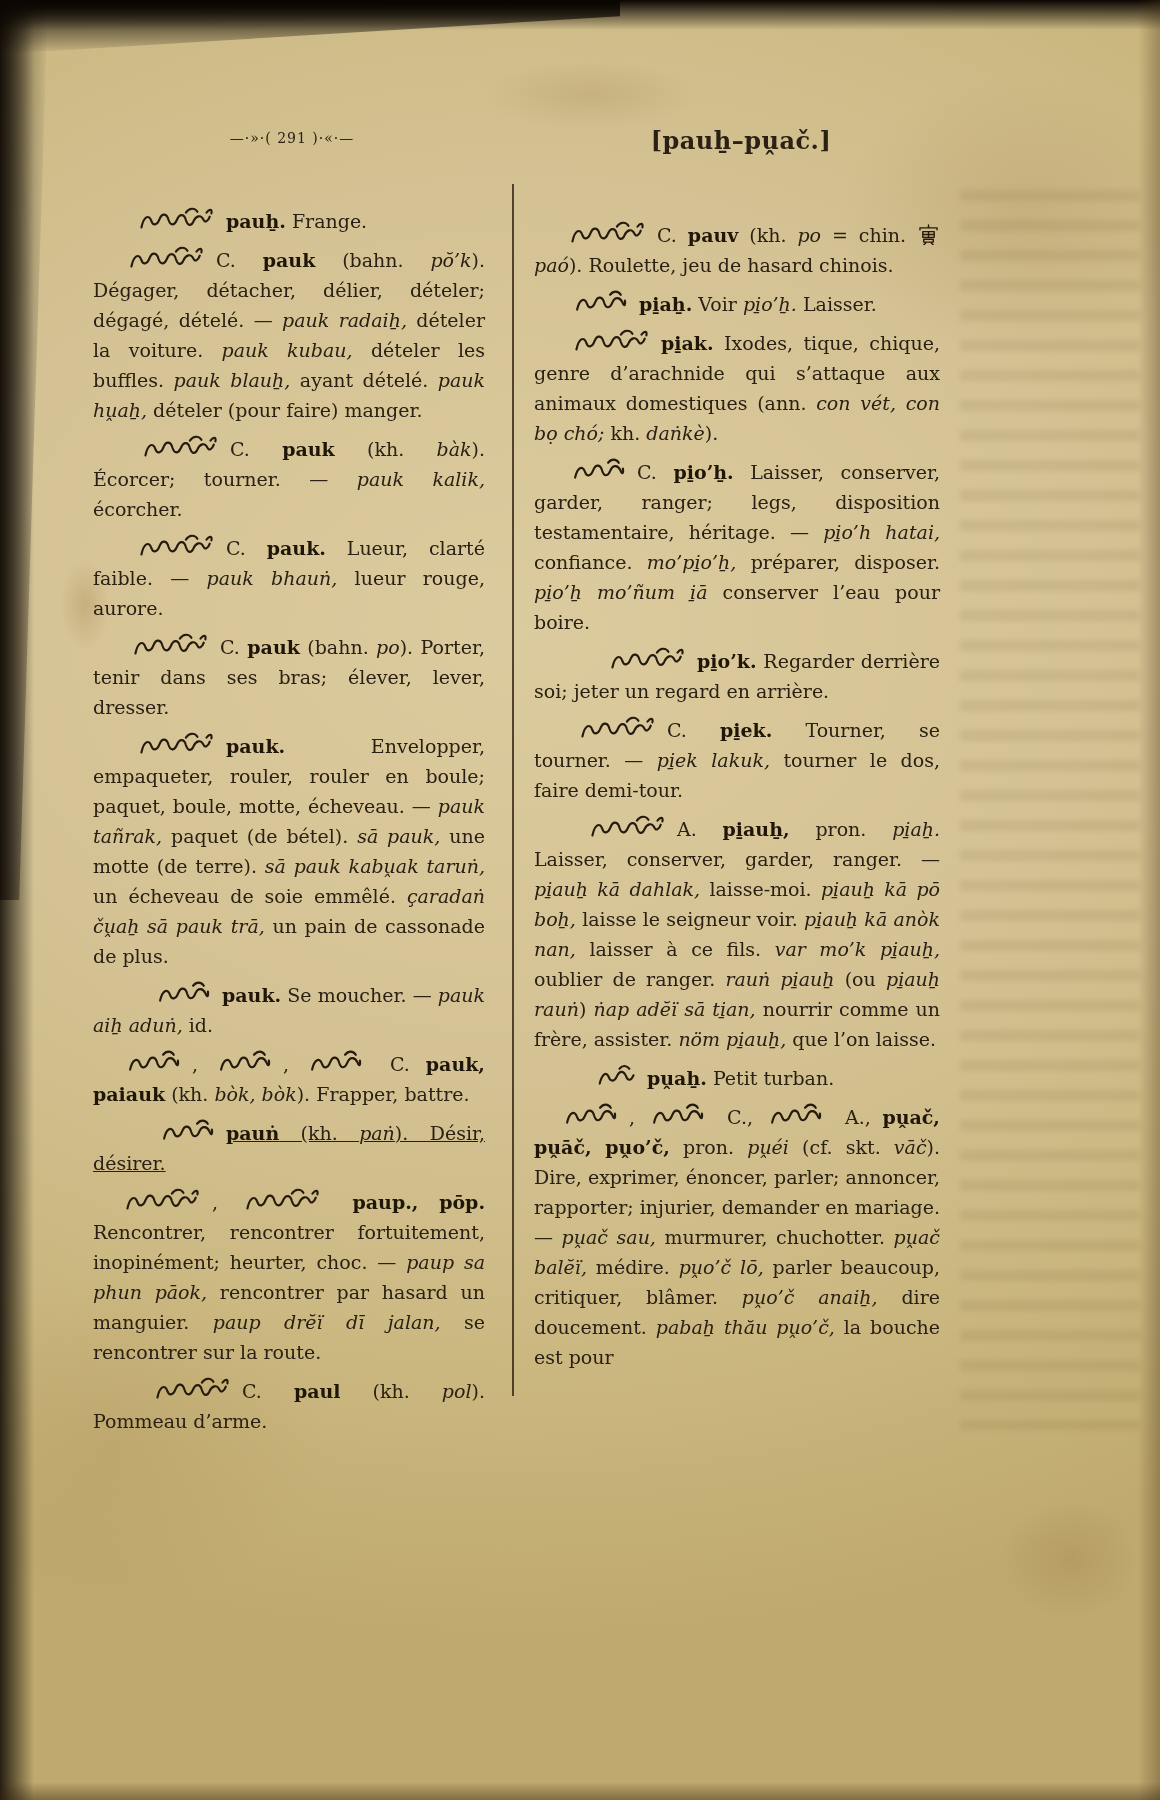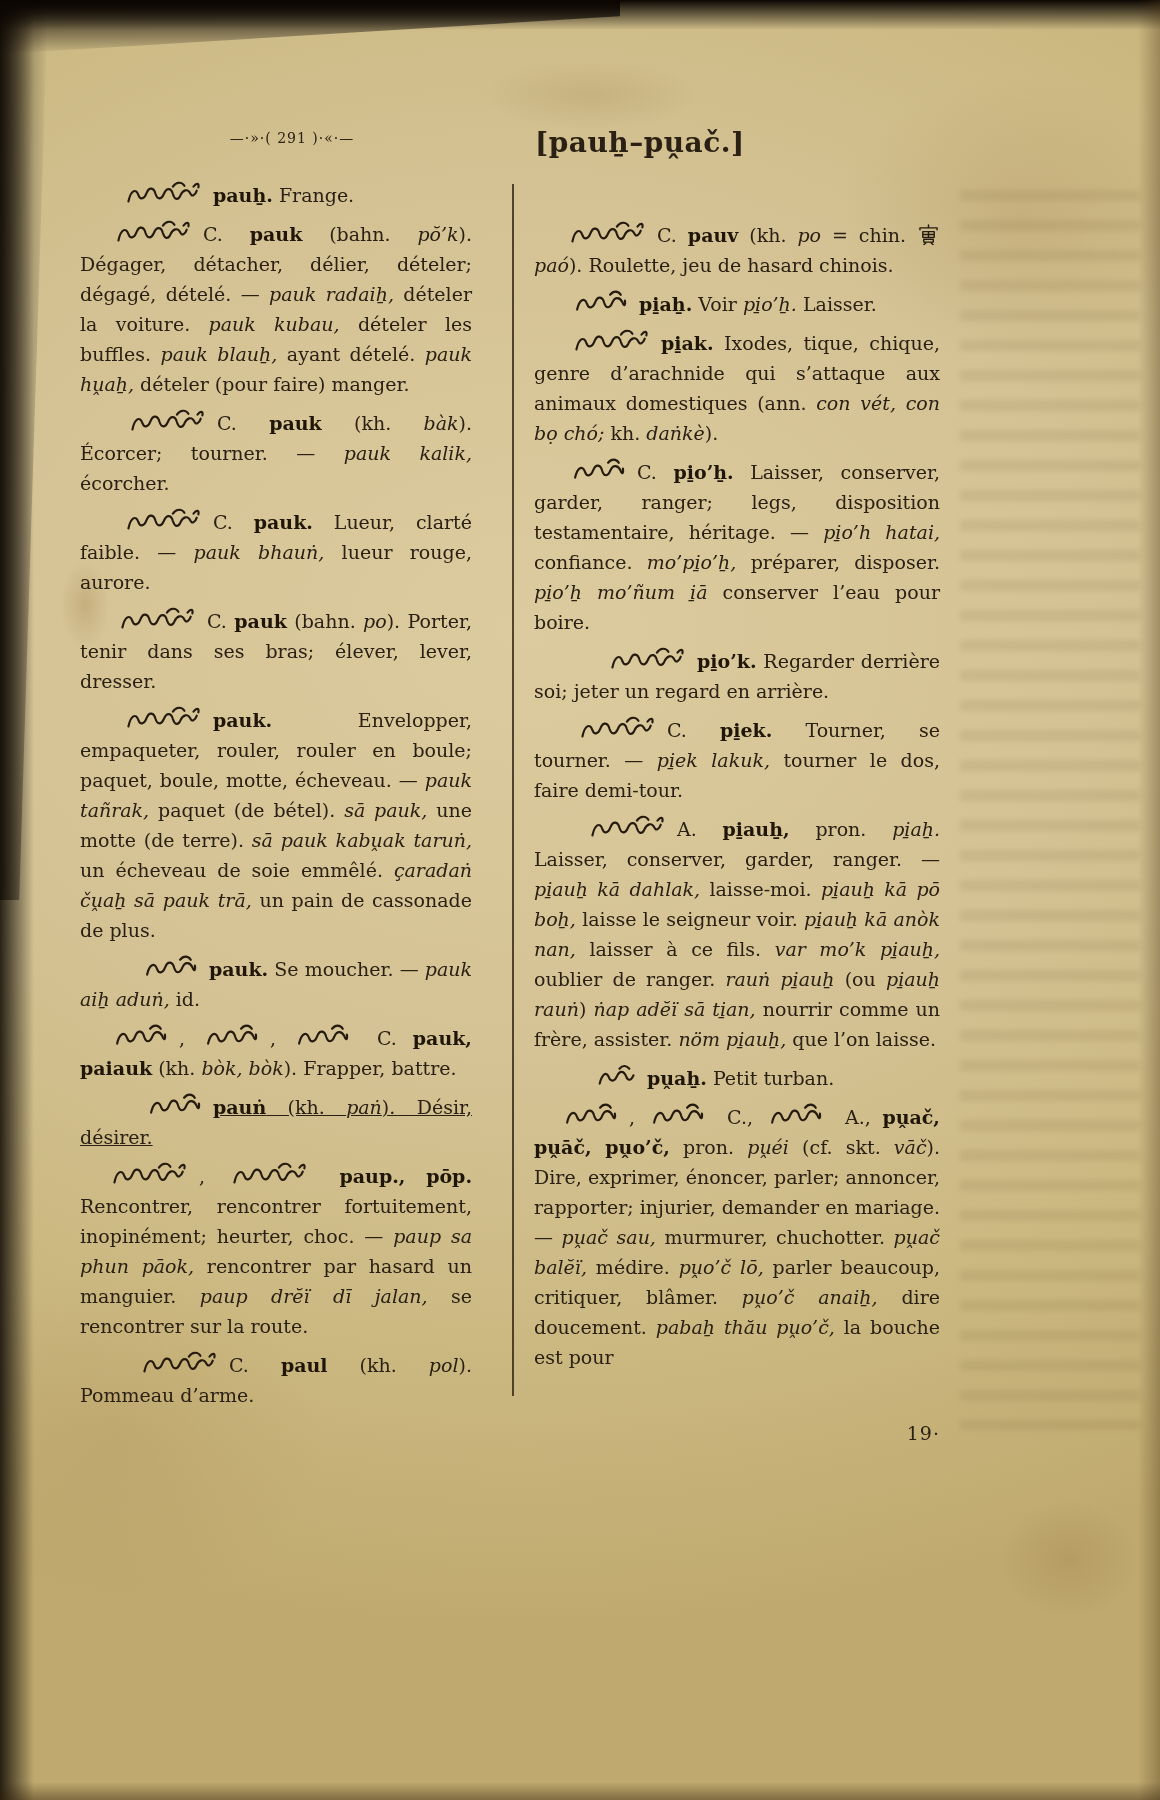--- a/index.html
+++ b/index.html
@@ -28,25 +28,25 @@
   .bleed{position:absolute;right:20px;top:190px;width:180px;height:1240px;opacity:.5;
     background:repeating-linear-gradient(to bottom,rgba(110,85,45,.22) 0 11px,rgba(110,85,45,0) 11px 30px);
     filter:blur(2.5px);}
   .stain{position:absolute;border-radius:50%;pointer-events:none;}
   .stain.s1{left:60px;top:560px;width:50px;height:90px;background:radial-gradient(rgba(150,110,55,.25),rgba(150,110,55,0) 70%);}
   .stain.s2{left:1000px;top:1500px;width:140px;height:120px;background:radial-gradient(rgba(140,105,55,.2),rgba(140,105,55,0) 70%);}
   .stain.s3{left:480px;top:60px;width:220px;height:70px;background:radial-gradient(rgba(140,105,55,.16),rgba(140,105,55,0) 70%);}
 
   .page-number-wrap{position:absolute;top:130px;left:95px;width:394px;text-align:center;
     font-size:14px;letter-spacing:1px;white-space:nowrap;}
-  .range{position:absolute;top:126px;left:535px;width:412px;text-align:left;
-    font-size:28px;font-weight:bold;letter-spacing:.5px;}
+  .range{position:absolute;top:126px;left:535px;width:412px;text-align:center;
+    font-size:24px;font-weight:bold;letter-spacing:.5px;}
 
   .col{position:absolute;top:180px;text-align:justify;font-size:19px;line-height:30px;}
-  .col-left{left:80px;width:392px;}
+  .col-left{left:93px;width:392px;margin-top:26px;}
   .col-right{left:534px;width:406px;margin-top:40px;}
   .divider{position:absolute;left:512px;top:184px;width:1.5px;height:1212px;
     background:rgba(48,34,16,.8);}
 
   .entry{margin:0 0 9px 0;}
   .b{font-weight:bold;color:#1f1608;}
   .i{font-style:italic;}
   .cham{display:inline-block;vertical-align:-6px;margin:0 7px 0 0;}
   .cham path{fill:none;stroke:#241a0d;stroke-width:2.6;stroke-linecap:round;stroke-linejoin:round;}
   .cjk{display:inline-block;vertical-align:-3px;margin:0 2px;}
@@ -166,21 +166,20 @@
           <path d="M44 7 C48 2 54 2 57 7"></path>
         </svg><span>, </span><svg viewBox="0 0 66 34" width="62" height="28" class="cham">
           <path d="M4 25 C7 12 13 10 16 18 C18 24 23 24 26 16 C29 8 35 9 37 17 C39 24 44 24 47 16 C50 9 56 10 59 16 C61 22 63 20 62 14"></path>
           <path d="M44 7 C48 2 54 2 57 7"></path>
         </svg><span> C., </span><svg viewBox="0 0 66 34" width="62" height="28" class="cham">
           <path d="M4 25 C7 12 13 10 16 18 C18 24 23 24 26 16 C29 8 35 9 37 17 C39 24 44 24 47 16 C50 9 56 10 59 16 C61 22 63 20 62 14"></path>
           <path d="M44 7 C48 2 54 2 57 7"></path>
         </svg><span> A., </span><span class="b">pṷač, pṷāč, pṷo’č,</span><span> pron. </span><span class="i">pṷéi</span><span> (cf. skt. </span><span class="i">vāč</span><span>). Dire, exprimer, énoncer, parler; annoncer, rapporter; injurier, demander en mariage. — </span><span class="i">pṷač sau,</span><span> murmurer, chuchotter. </span><span class="i">pṷač balĕï,</span><span> médire. </span><span class="i">pṷo’č lō,</span><span> parler beaucoup, critiquer, blâmer. </span><span class="i">pṷo’č anaiẖ,</span><span> dire doucement. </span><span class="i">pabaẖ thău pṷo’č,</span><span> la bouche est pour</span></div>
     </div>
 
-  <div class="folio">19·</div>
 
   <div class="edge-top"></div>
   <div class="edge-top-wedge"></div>
   <div class="edge-left"></div>
   <div class="edge-left-wedge"></div>
   <div class="edge-right"></div>
   <div class="edge-bottom"></div>
 </div>
 
 </body></html>

